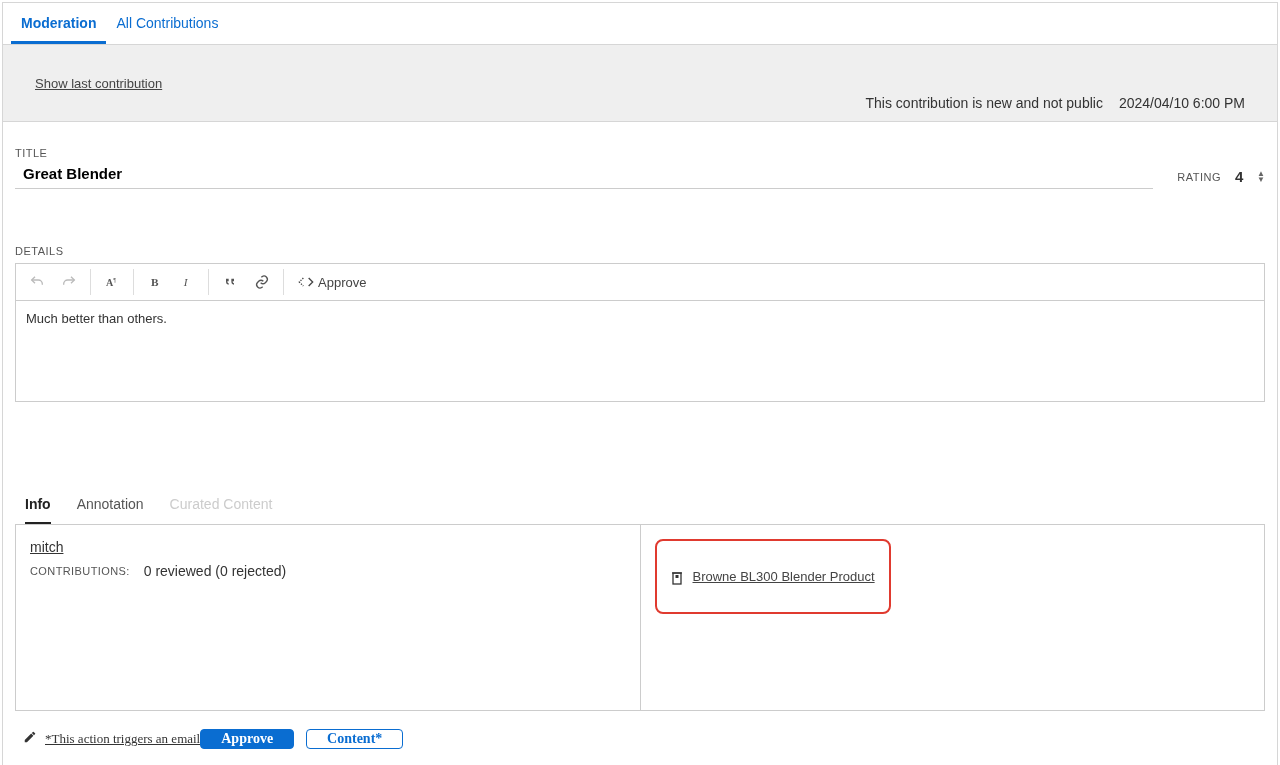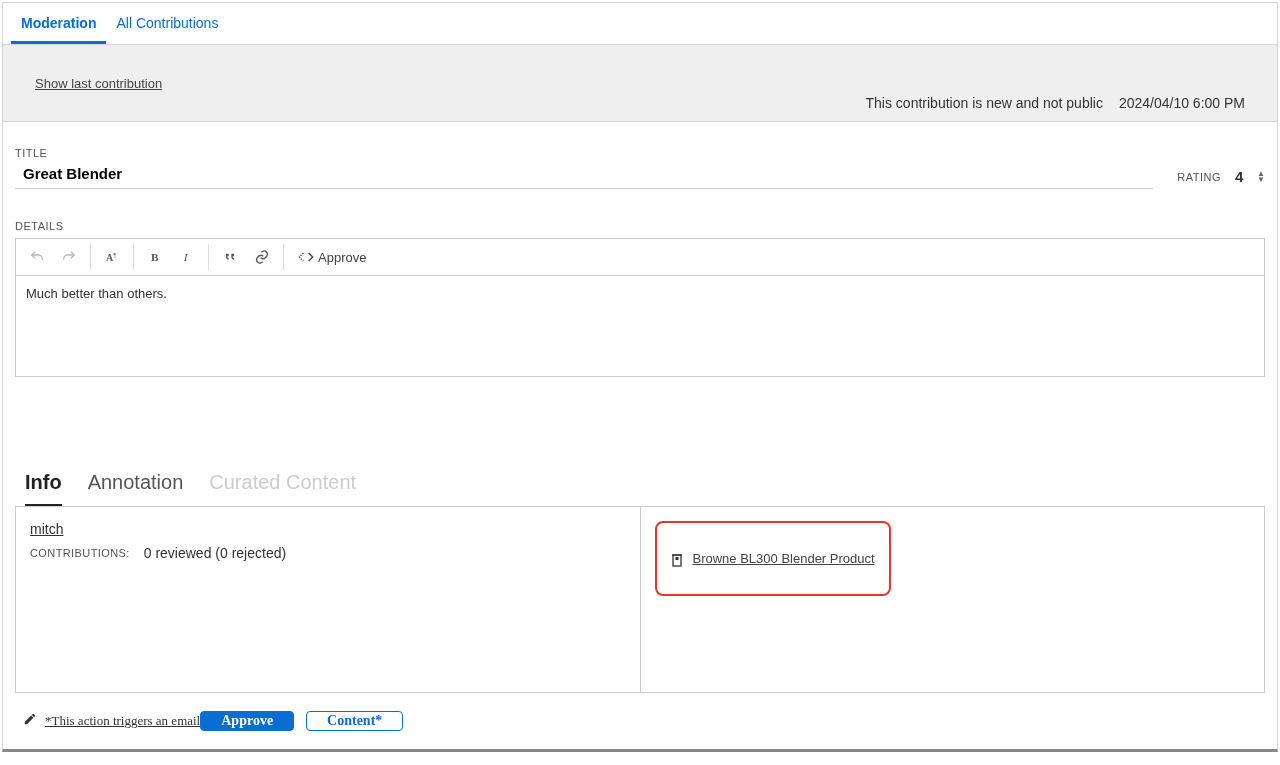--- a/index.html
+++ b/index.html
@@ -74,21 +74,21 @@
     padding-bottom: 4px;
   }
   .rating-value {
     font-size: 15px;
     font-weight: 600;
     width: 16px;
     text-align: center;
   }
   .stepper { display: flex; flex-direction: column; line-height: 6px; }
   .stepper span { font-size: 8px; cursor: pointer; color: #666; user-select: none; }
-  .details-block { margin-top: 31px; }
+  .details-block { margin-top: 56px; }
   .editor-border {
     border: 1px solid #ccc;
     margin-top: 6px;
   }
   .toolbar {
     display: flex;
     align-items: center;
     border-bottom: 1px solid #ccc;
     padding: 4px 6px;
     gap: 2px;
@@ -116,21 +116,21 @@
   }
   .lower-tabs {
     display: flex;
     gap: 26px;
     padding: 0 10px;
     margin-top: 86px;
     border-bottom: 1px solid #ccc;
   }
   .ltab {
     padding: 8px 0 10px;
-    font-size: 20px;
+    font-size: 14px;
     color: #555;
     cursor: pointer;
   }
   .ltab.active { font-weight: 700; color: #222; border-bottom: 2px solid #222; }
   .ltab.disabled { color: #ccc; cursor: default; }
   .info-panel {
     display: flex;
     border: 1px solid #ccc;
     border-top: none;
     margin: 0 12px 0 12px;

